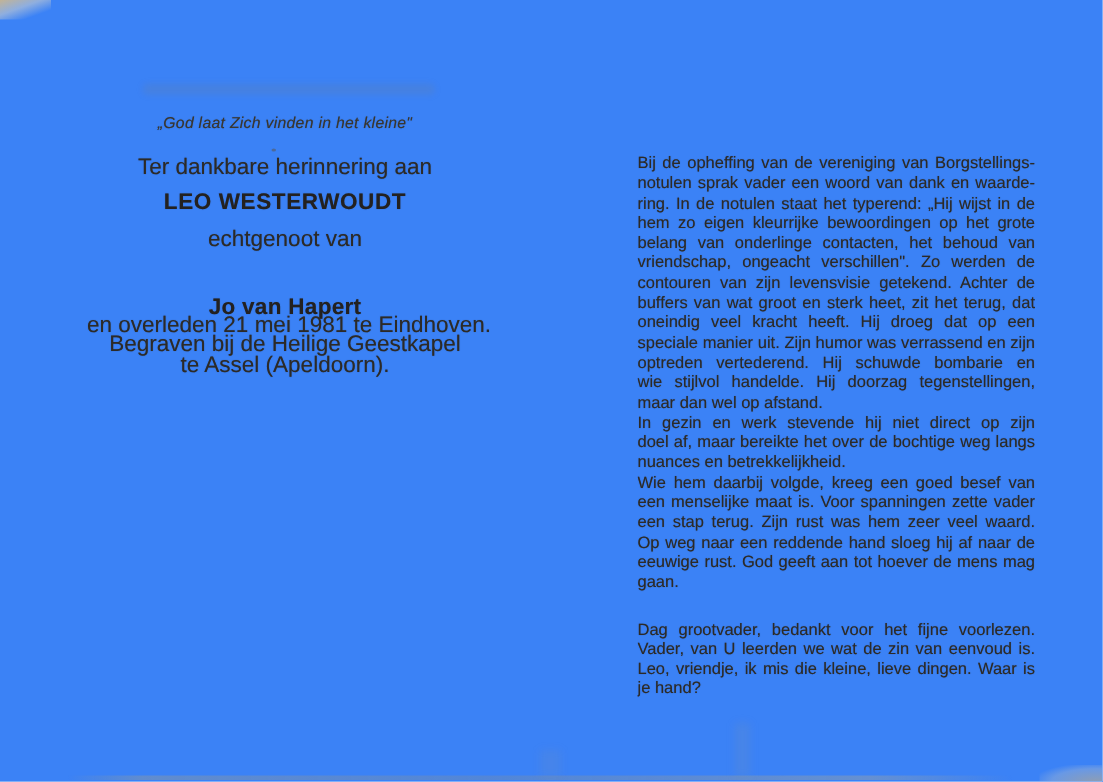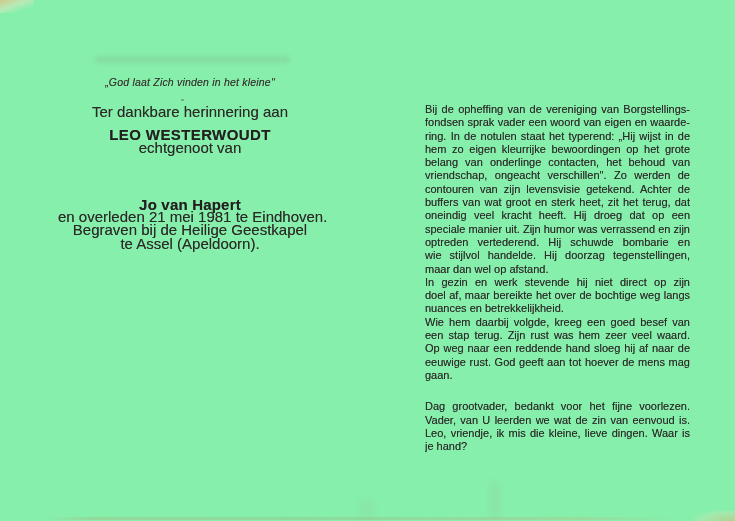--- a/index.html
+++ b/index.html
@@ -12,21 +12,21 @@
     height: 521px;
     background: #fcfbf8;
     font-family: "Liberation Sans", sans-serif;
     color: #2c2a27;
     overflow: hidden;
     position: relative;
   }
   .scan {
     position: absolute;
     inset: 0;
-    background: #86efac;
+    background: #3b82f6;
   }
   
   .left-page {
     position: absolute;
     left: 58px;
     top: 0;
     width: 264px;
     height: 521px;
     text-shadow: 0 0 0.6px rgba(44,42,39,0.55);
   }
@@ -120,45 +120,46 @@
 </style>
 </head>
 <body>
 
 <div class="scan">
 
   <div class="left-page">
     <div class="lp-line lp-quote" style="top:76px">„God laat Zich vinden in het kleine"</div>
     <div class="lp-line" style="top:105px">Ter dankbare herinnering aan</div>
     <div class="lp-line lp-bold" style="top:128px">LEO WESTERWOUDT</div>
-    <div class="lp-line" style="top:141px">echtgenoot van</div>
+    <div class="lp-line" style="top:153px">echtgenoot van</div>
     <div class="lp-line lp-bold-sm" style="top:163px">Jo van Hapert</div>
     <div class="lp-line" style="top:209.5px">en overleden 21 mei 1981 te Eindhoven.</div>
     <div class="lp-line" style="top:223px">Begraven bij de Heilige Geestkapel</div>
     <div class="lp-line" style="top:236.5px">te Assel (Apeldoorn).</div>
   </div>
 
   <div class="right-page">
     <div class="jline">Bij de opheffing van de vereniging van Borgstellings-</div>
-    <div class="jline">fondsen sprak vader een woord van eigen en waarde-</div>
+    <div class="jline">notulen sprak vader een woord van dank en waarde-</div>
     <div class="jline">ring. In de notulen staat het typerend: „Hij wijst in de</div>
     <div class="jline">hem zo eigen kleurrijke bewoordingen op het grote</div>
     <div class="jline">belang van onderlinge contacten, het behoud van</div>
     <div class="jline">vriendschap, ongeacht verschillen". Zo werden de</div>
     <div class="jline">contouren van zijn levensvisie getekend. Achter de</div>
     <div class="jline">buffers van wat groot en sterk heet, zit het terug, dat</div>
     <div class="jline">oneindig veel kracht heeft. Hij droeg dat op een</div>
     <div class="jline">speciale manier uit. Zijn humor was verrassend en zijn</div>
     <div class="jline">optreden vertederend. Hij schuwde bombarie en prees</div>
     <div class="jline">wie stijlvol handelde. Hij doorzag tegenstellingen,</div>
     <div class="jline plain">maar dan wel op afstand.</div>
     <div class="jline">In gezin en werk stevende hij niet direct op zijn</div>
     <div class="jline">doel af, maar bereikte het over de bochtige weg langs</div>
     <div class="jline plain">nuances en betrekkelijkheid.</div>
     <div class="jline">Wie hem daarbij volgde, kreeg een goed besef van wat</div>
+    <div class="jline">een menselijke maat is. Voor spanningen zette vader</div>
     <div class="jline">een stap terug. Zijn rust was hem zeer veel waard.</div>
     <div class="jline">Op weg naar een reddende hand sloeg hij af naar de</div>
     <div class="jline">eeuwige rust. God geeft aan tot hoever de mens mag</div>
     <div class="jline plain">gaan.</div>
     <div class="jline gap-before">Dag grootvader, bedankt voor het fijne voorlezen.</div>
     <div class="jline">Vader, van U leerden we wat de zin van eenvoud is.</div>
     <div class="jline">Leo, vriendje, ik mis die kleine, lieve dingen. Waar is nu</div>
     <div class="jline plain">je hand?</div>
   </div>
 

